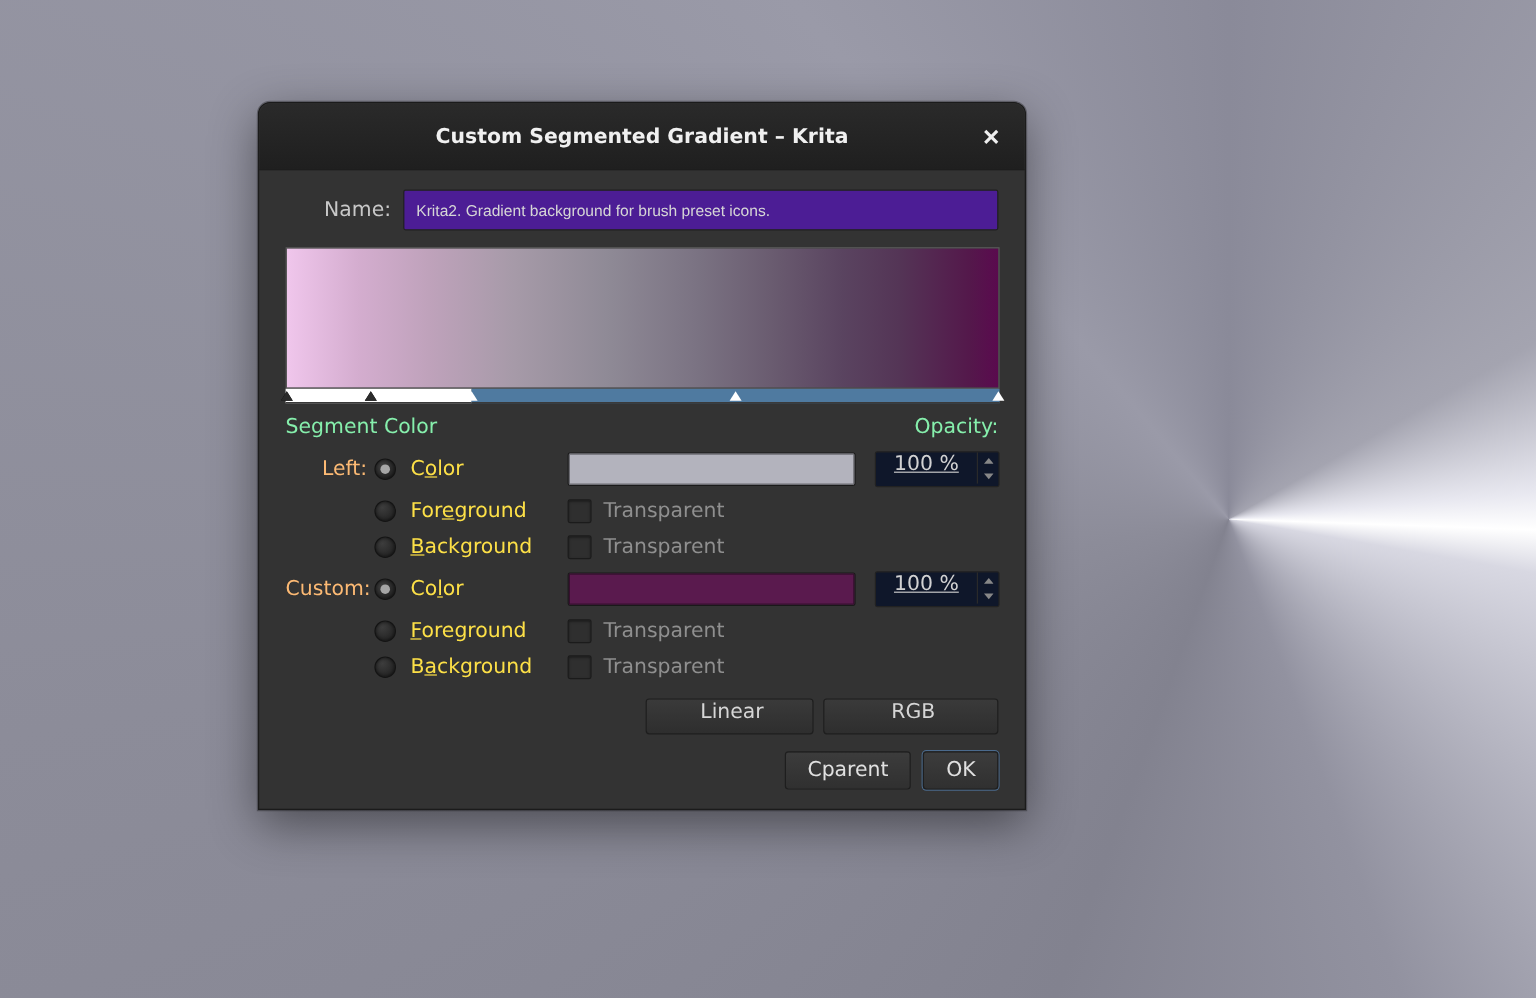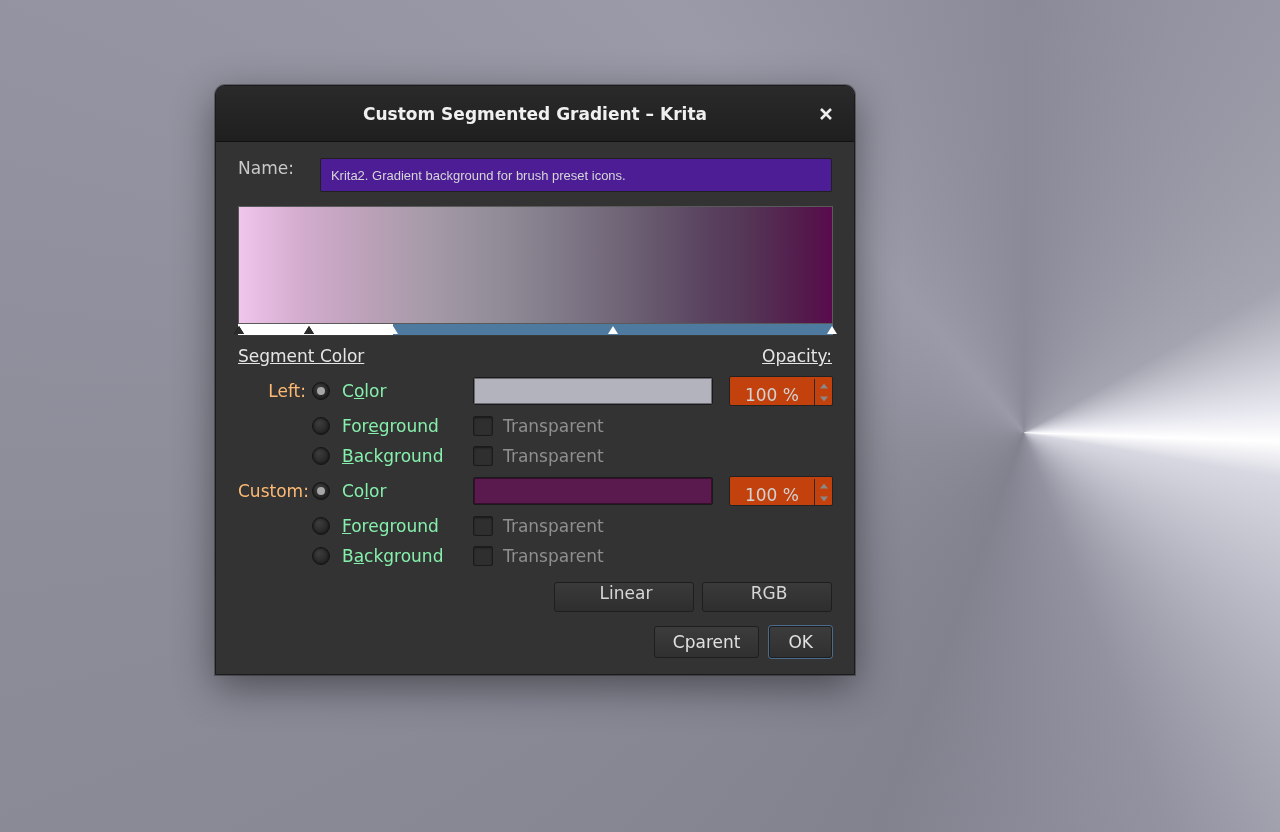--- a/index.html
+++ b/index.html
@@ -34,21 +34,21 @@
   }
   .titlebar .title { color: #f0f0f0; font-weight: bold; font-size: 17px; }
   .titlebar .close {
     position: absolute; right: 14px; top: 14px; width: 28px; height: 28px;
     display: flex; align-items: center; justify-content: center; cursor: pointer;
   }
   .titlebar .close svg { stroke: #eee; stroke-width: 2.6; }
 
   .body { padding: 16px 22px 16px 22px; color: #c8c8c8; font-size: 17px; }
 
-  .name-row { display: flex; align-items: flex-start; gap: 26px; margin-bottom: 14px; }
+  .name-row { display: flex; align-items: center; gap: 10px; margin-bottom: 14px; margin-left: 32px; }
   .name-row input {
     flex: 1; height: 34px; background: #4c1d95; border: 1px solid #202020;
     color: #d6d6d6; font-size: 13px; padding: 0 10px; border-radius: 2px;
   }
 
   .gradient-area { margin: 4px 0 6px 0; }
   .gradient-preview {
     width: 595px; height: 118px; border: 1px solid #5a5a5a;
     background: linear-gradient(90deg,
       #f0c6ec 0%, #d4adcf 10%, #bfa2bb 20%, #a69aa8 32%, #8f8a96 45%,
@@ -56,45 +56,45 @@
   }
   .segment-strip { width: 595px; height: 12px; display: flex; position: relative; }
   .seg { height: 12px; border-bottom: 1px solid #3a3a3a; position: relative; }
   .seg.white { background: #ffffff; }
   .seg.blue  { background: #4f7aa0; }
   .tri { position: absolute; top: 2px; width: 0; height: 0; border-left: 5px solid transparent; border-right: 5px solid transparent; }
   .tri.w { border-bottom: 8px solid #2b2b2b; filter: drop-shadow(0 0 0.5px #000); }
   .tri.b { border-bottom: 8px solid #ffffff; }
 
   .headers { display: flex; justify-content: space-between; margin: 10px 0 10px 0; }
-  .headers span { color: #e5e5e5; text-decoration: underline; }
+  .headers span { color: #86efac; }
 
   .grid { display: grid; grid-template-columns: 74px 22px 135px 250px 114px; row-gap: 10px; align-items: center; }
   .grid .side-label { color: #fdba74; text-align: right; padding-right: 6px; }
   .radio {
     width: 18px; height: 18px; border-radius: 50%;
     background: radial-gradient(circle at 35% 30%, #3d3d3d, #1d1d1d);
     border: 1px solid #141414; box-shadow: inset 0 0 3px rgba(0,0,0,.6);
     position: relative; cursor: pointer;
   }
   .radio.sel::after {
     content: ""; position: absolute; left: 4px; top: 4px; width: 8px; height: 8px;
     border-radius: 50%; background: #a6a6a6;
   }
-  .opt-label { color: #86efac; padding-left: 8px; cursor: pointer; }
+  .opt-label { color: #fde047; padding-left: 8px; cursor: pointer; }
   .opt-label .ul { text-decoration: underline; }
 
   .swatch {
     height: 28px; width: 240px; border: 1px solid #1a1a1a; border-radius: 2px;
     box-shadow: inset 0 0 0 1px rgba(0,0,0,.4);
     cursor: pointer; margin-left: 4px;
   }
   .spin {
-    height: 30px; display: flex; align-items: flex-end; background: #c2410c;
-    border: 1px solid #222; border-radius: 2px; margin-left: 10px;
+    height: 30px; display: flex; align-items: flex-start; background: #0f172a;
+    border: 1px solid #222; border-radius: 2px; margin-left: 10px; text-decoration: underline;
   }
   .spin span { flex: 1; text-align: center; color: #d2d2d2; }
   .spin .arrows { width: 18px; display: flex; flex-direction: column; border-left: 1px solid #2a2a2a; }
   .spin .arrows i { height: 13px; display: flex; align-items: center; justify-content: center; cursor: pointer; }
   .spin .arrows svg { width: 8px; height: 6px; fill: #888; }
 
   .chk {
     width: 20px; height: 20px; background: #2f2f2f; border: 1px solid #1b1b1b;
     border-radius: 2px; box-shadow: inset 0 1px 2px rgba(0,0,0,.5);
     cursor: pointer; margin-left: 4px;
@@ -233,21 +233,21 @@
       </div>
     </div>
 
     <div class="combo-row">
       <div class="combo" style="width:140px">
         <span>Linear</span>
         <svg viewBox="0 0 10 6">
             <path d="M0 0 L5 6 L10 0 Z"></path>
           </svg>
       </div>
-      <div class="combo" style="width:130px">
+      <div class="combo" style="width:146px">
         <span>RGB</span>
         <svg viewBox="0 0 10 6">
             <path d="M0 0 L5 6 L10 0 Z"></path>
           </svg>
       </div>
     </div>
 
     <div class="btn-row">
       <div class="btn">
           <span class="ul">C</span>

